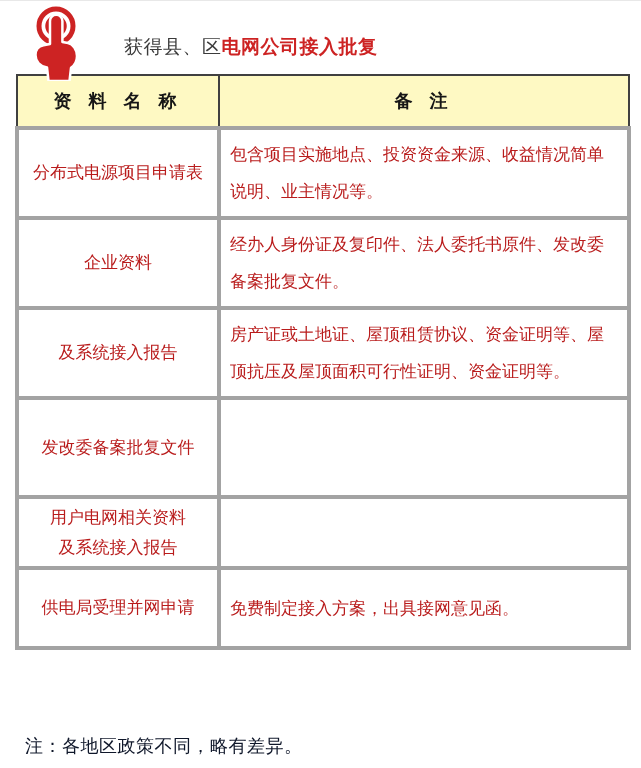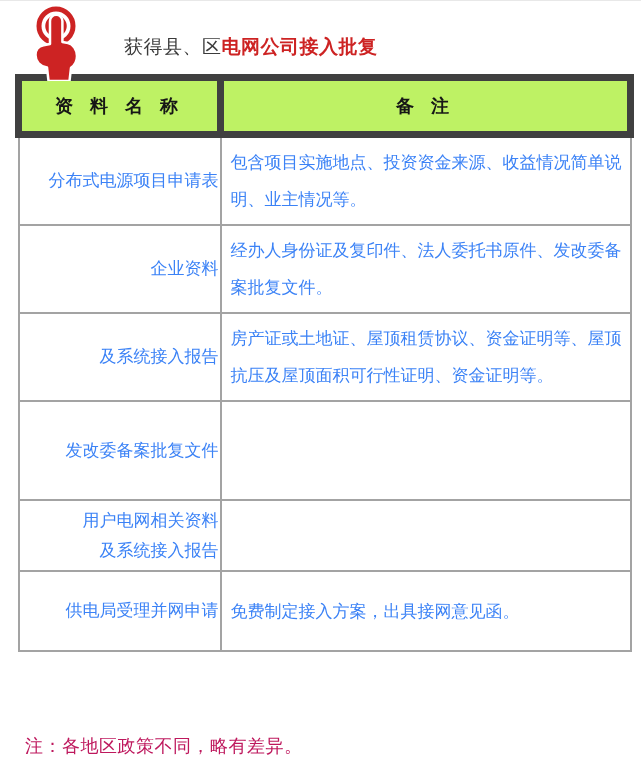--- a/index.html
+++ b/index.html
@@ -21,54 +21,54 @@
   .page-title .hl{color:#cd2323;font-weight:bold;}
   
   table.doc{
     position:absolute;left:15px;top:73px;width:612px;
     border-collapse:collapse;table-layout:fixed;background:#fff;
     border:2px solid #3d3d3d;
   }
   col.c1{width:202px;}
   col.c2{width:410px;}
   table.doc th{
-    background:#bef264;
+    background:#fef9c3;
     height:48px;
     font-size:18px;font-weight:bold;color:#161616;
     letter-spacing:6px;text-align:center;vertical-align:middle;
-    border:7px solid #404040;
+    border:2px solid #404040;
   }
   table.doc td{
-    border:2px solid #a3a3a3;
-    font-size:17px;color:#3b82f6;
+    border:4px solid #a3a3a3;
+    font-size:17px;color:#b91c1c;
     vertical-align:middle;
   }
   table.doc td.cell-name{
-    text-align:right;
+    text-align:center;
     line-height:30px;
     white-space:pre-line;
   }
   table.doc td.cell-note{
     text-align:left;
     padding:6px 8px 6px 9px;
     line-height:37px;
     border-left:2px solid #1f1f1f;
   }
   table.doc th.th-note{border-left:2px solid #1f1f1f;}
   tbody tr:nth-child(1){height:85px;}
   tbody tr:nth-child(2){height:80px;}
   tbody tr:nth-child(3){height:80px;}
   tbody tr:nth-child(4){height:99px;}
   tbody tr:nth-child(5){height:71px;}
   tbody tr:nth-child(6){height:80px;padding-left:24px;}
   tbody tr:nth-child(7){height:97px;}
   
   .footer-note{
     position:absolute;left:25px;top:733px;
-    font-size:18px;color:#be185d;letter-spacing:0.5px;
+    font-size:18px;color:#0f172a;letter-spacing:0.5px;
     white-space:nowrap;
   }
 </style>
 </head>
 <body>
 
 <svg class="tap-icon" width="60" height="78" viewBox="0 0 60 78" aria-hidden="true">
   <circle cx="36" cy="23" r="17" fill="none" stroke="#cd2323" stroke-width="5"></circle>
   <circle cx="36" cy="23" r="8.5" fill="none" stroke="#cd2323" stroke-width="4.5"></circle>
   <path d="M30 18 A6.2 6.2 0 0 1 42.4 18 L42.4 39 L48 40 C53 41 57 47 57 53 C57 58 54.8 62.2 51 64.8 L49.5 78 L28.5 78 L27 64.5 C20 63.5 15.5 58.5 15.5 52 C15.5 47 18.8 43.2 23.5 42.3 L30 41 Z" fill="#cd2323" stroke="#ffffff" stroke-width="2.5" stroke-linejoin="round"></path>

